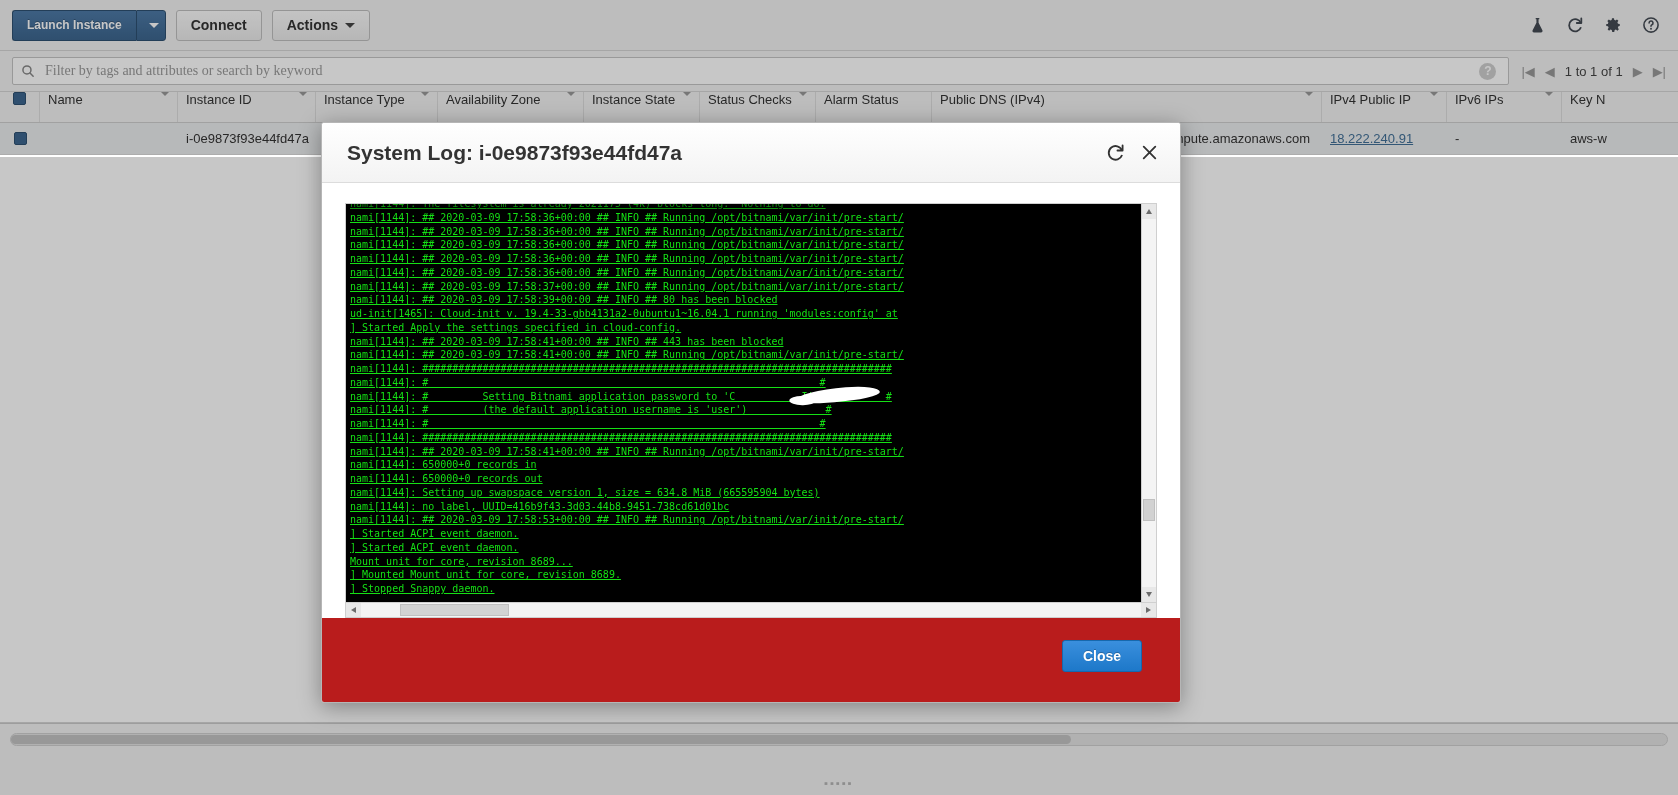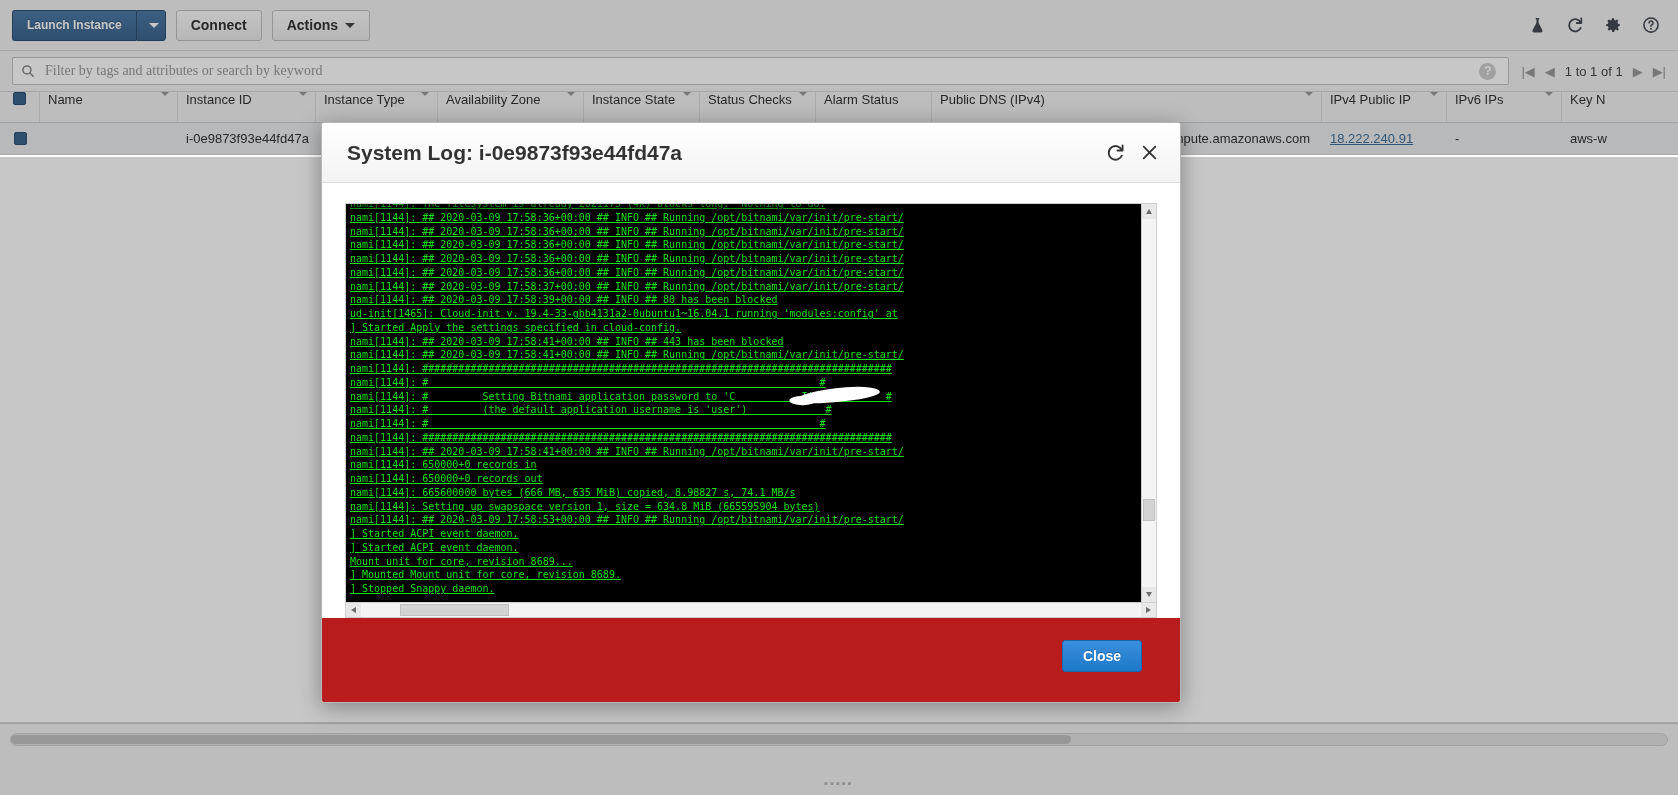--- a/index.html
+++ b/index.html
@@ -603,22 +603,22 @@
             <div class="log-line">nami[1144]: ## 2020-03-09 17:58:41+00:00 ## INFO ## Running /opt/bitnami/var/init/pre-start/</div>
             <div class="log-line">nami[1144]: ##############################################################################</div>
             <div class="log-line">nami[1144]: #                                                                 #</div>
             <div class="log-line">nami[1144]: #         Setting Bitnami application password to 'C           I'            #</div>
             <div class="log-line">nami[1144]: #         (the default application username is 'user')             #</div>
             <div class="log-line">nami[1144]: #                                                                 #</div>
             <div class="log-line">nami[1144]: ##############################################################################</div>
             <div class="log-line">nami[1144]: ## 2020-03-09 17:58:41+00:00 ## INFO ## Running /opt/bitnami/var/init/pre-start/</div>
             <div class="log-line">nami[1144]: 650000+0 records in</div>
             <div class="log-line">nami[1144]: 650000+0 records out</div>
-            <div class="log-line">nami[1144]: 665600000 bytes (666 MB, 635 MiB) copied, 8.98827 s, 74.1 MB/s</div>
             <div class="log-line">nami[1144]: Setting up swapspace version 1, size = 634.8 MiB (665595904 bytes)</div>
+            <div class="log-line">nami[1144]: no label, UUID=416b9f43-3d03-44b8-9451-738cd61d01bc</div>
             <div class="log-line">nami[1144]: ## 2020-03-09 17:58:53+00:00 ## INFO ## Running /opt/bitnami/var/init/pre-start/</div>
             <div class="log-line">] Started ACPI event daemon.</div>
             <div class="log-line">] Started ACPI event daemon.</div>
             <div class="log-line">Mount unit for core, revision 8689...</div>
             <div class="log-line">] Mounted Mount unit for core, revision 8689.</div>
             <div class="log-line">] Stopped Snappy daemon.</div>
 
             <div class="redaction"></div>
           </div>
           <div class="vscroll">

